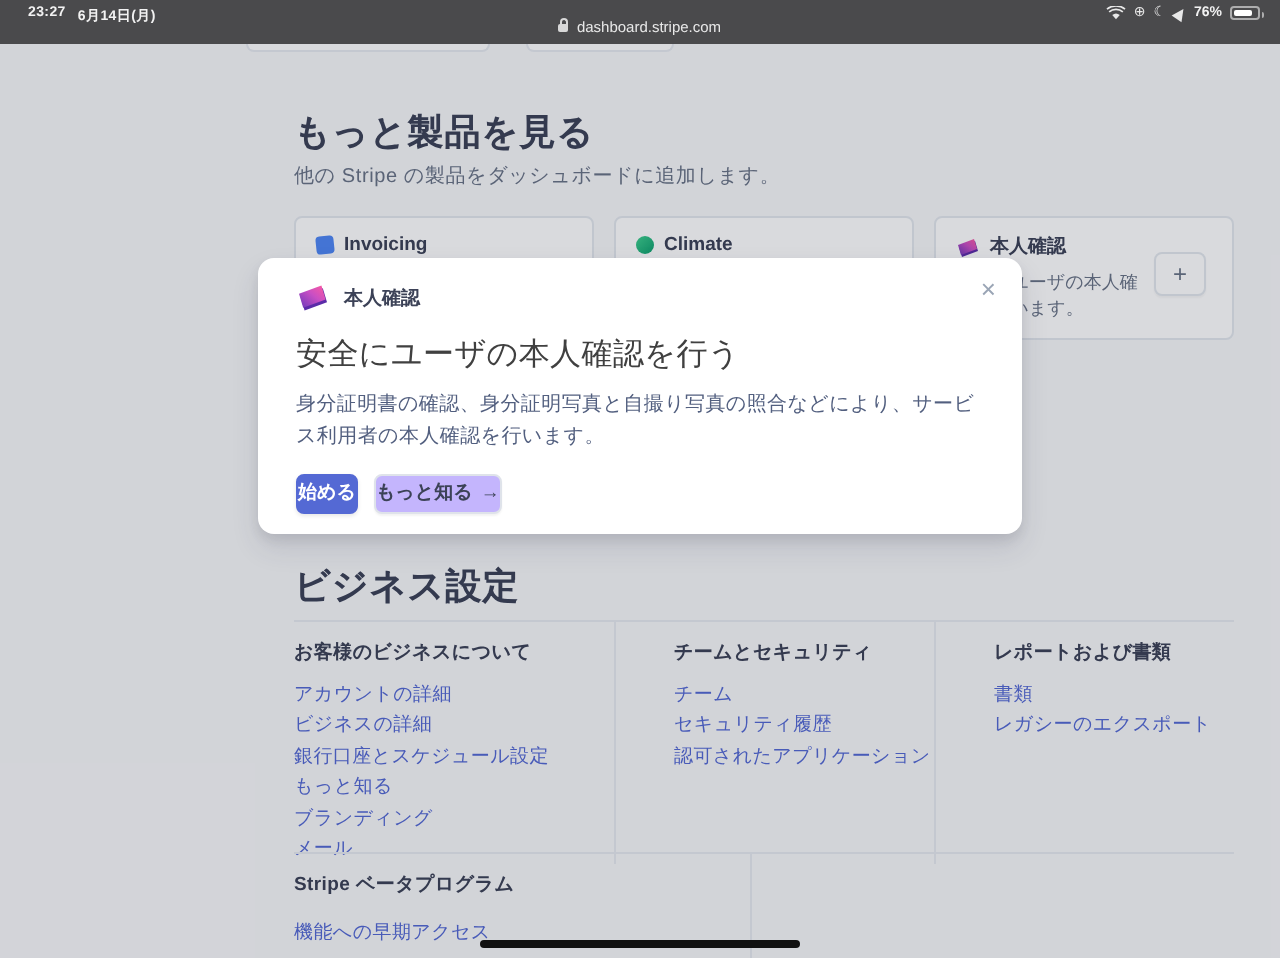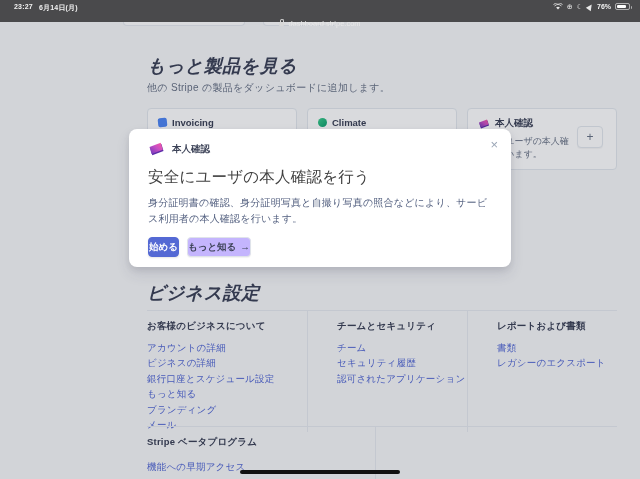--- a/index.html
+++ b/index.html
@@ -3,37 +3,37 @@
 <meta charset="utf-8">
 <style>
   * { margin:0; padding:0; box-sizing:border-box; }
   html,body { background:#222; }
   body { font-family:"Liberation Sans","DejaVu Sans",sans-serif; }
   .screen { position:relative; width:640px; height:479px; margin:0 auto; overflow:hidden; background:#f7f8fa; }
 
   
   .status-bar { position:absolute; top:0; left:0; width:640px; height:22px; background:#4a4a4c; color:#f2f2f2; z-index:50; }
   .sb-left { position:absolute; left:14px; top:3px; font-size:7px; font-weight:bold; letter-spacing:.2px; display:flex; gap:6px; }
-  .sb-center { position:absolute; left:0; right:0; top:19px; display:flex; justify-content:center; align-items:center; gap:4px; font-size:7.5px; color:#e8e8e8; }
+  .sb-center { position:absolute; left:0; right:0; top:9px; display:flex; justify-content:center; align-items:center; gap:4px; font-size:7.5px; color:#e8e8e8; }
   .lock { width:5px; height:4px; background:#d8d8d8; border-radius:1px; position:relative; display:inline-block; }
   .lock::before { content:""; position:absolute; top:-3px; left:0.5px; width:2.5px; height:3px; border:1px solid #d8d8d8; border-bottom:none; border-radius:2px 2px 0 0; }
   .sb-right { position:absolute; right:10px; top:3px; display:flex; align-items:center; gap:4px; font-size:7px; font-weight:bold; }
   .glyph { font-size:7px; line-height:7px; color:#e8e8e8; font-weight:normal; }
   .loc-arrow { width:0; height:0; border-left:3px solid transparent; border-right:3px solid transparent; border-bottom:6px solid #e8e8e8; transform:rotate(35deg); display:inline-block; }
   .battery { position:relative; width:15px; height:7px; border:1px solid rgba(255,255,255,.55); border-radius:2px; }
   .battery::before { content:""; position:absolute; left:1px; top:1px; bottom:1px; width:9px; background:#fff; border-radius:1px; }
   .battery::after { content:""; position:absolute; right:-3px; top:2px; width:1.5px; height:3px; background:rgba(255,255,255,.55); border-radius:0 1px 1px 0; }
 
   
   .page { position:absolute; top:22px; left:0; width:640px; height:457px; background:#f7f8fa; overflow:hidden; }
   .frag { position:absolute; top:0; height:4px; background:#fff; border:1px solid #e6eaf0; border-top:none; border-radius:0 0 4px 4px; }
   .frag.f1 { left:123px; width:122px; }
   .frag.f2 { left:263px; width:74px; }
 
-  .h-section { position:absolute; left:147px; font-size:18px; font-weight:700; color:#3c4257; letter-spacing:.5px;font-style:italic; }
+  .h-section { position:absolute; left:147px; font-size:18px; font-weight:700; color:#3c4257; letter-spacing:.5px; }
   .sub { position:absolute; left:147px; font-size:10px; color:#697386; letter-spacing:.3px; }
 
   
   .cards { position:absolute; left:147px; top:86px; width:470px; display:grid; grid-template-columns:1fr 1fr 1fr; gap:10px; }
   .card { position:relative; background:#fff; border:1px solid #e3e8ee; border-radius:4px; height:62px; padding:8px 10px; }
   .card-head { display:flex; align-items:center; gap:5px; }
   .card-title { font-size:9.5px; font-weight:700; color:#3c4257; }
   .card-desc { margin-top:5px; font-size:9px; line-height:12.5px; color:#697386; width:96px; }
   .sq-icon { width:9px; height:9px; border-radius:2px; display:inline-block; }
   .add-btn { position:absolute; right:13px; top:17px; width:26px; height:22px; background:#fff; border:1px solid #e3e8ee; border-radius:4px; color:#697386; font-size:12px; line-height:20px; text-align:center; box-shadow:0 1px 1px rgba(0,0,0,.04); }

